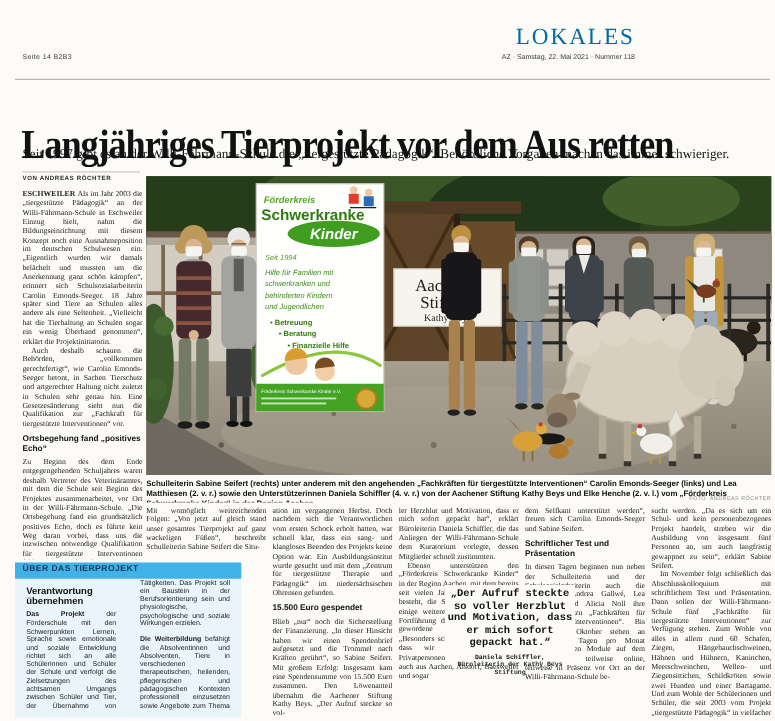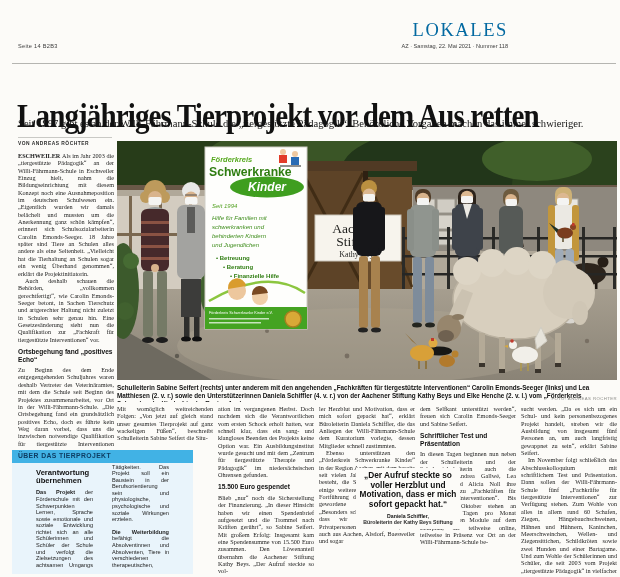--- a/index.html
+++ b/index.html
@@ -39,27 +39,27 @@
   .caption { position:absolute; left:117px; top:383.5px; width:500px; height:18px; overflow:hidden;
              font:bold 6.3px/8.3px "Liberation Sans",sans-serif; color:#101010; }
   .credit  { position:absolute; right:0; bottom:1px; font:4.3px "Liberation Sans",sans-serif; font-weight:normal;
              color:#8c8c88; letter-spacing:.4px; }
   
   .infobox { position:absolute; left:12px; top:450px; width:181px; height:124px;
              background:var(--infobox-bg,#e9f4fb); font-family:"Liberation Sans",sans-serif; }
   .infobox-header { height:12.5px; background:var(--infobox-header-bg,#41b2e5); color:var(--infobox-header-text,#0d3d63);
              font:bold 6.8px/12.5px "Liberation Sans",sans-serif; padding-left:6px; letter-spacing:.4px; }
   .infobox-title { font:bold 7.6px/8.4px "Liberation Sans",sans-serif; margin:5px 0 4px; color:#111; }
-  .infobox-cols { display:flex; gap:19px; padding:1px 24px;align-items:center; }
+  .infobox-cols { display:flex; gap:19px; padding:1px 9px;align-items:center; }
   .infobox-col  { width:50%; font-size:5.6px; line-height:6.6px; text-align:justify; overflow:hidden; height:104px; color:#222; }
   .infobox-col .para { margin:0; }
   .infobox-col .para + .para { margin-top:6px; }
   
   .pullquote { position:absolute; left:356px; top:468px; width:104px; height:61px; background:#fcfbf8;
-               text-align:center; font-family:Liberation Sans, sans-serif; }
+               text-align:center; font-family:Liberation Mono, monospace; }
   .pq-text { font-weight:bold; font-size:8.3px; line-height:9.7px; margin:3px 2px 3px; color:#101010; }
   .pq-name { font-weight:bold; font-size:5.2px; line-height:6px; color:#111; }
   .pq-role { font-weight:bold; font-size:5.2px; line-height:6px; color:#2b2b2b; }
   svg text { font-family:"Liberation Sans",sans-serif; }
   svg .serif { font-family:"Liberation Serif",serif; }
 </style>
 </head>
 <body>
 
 <div id="page">

